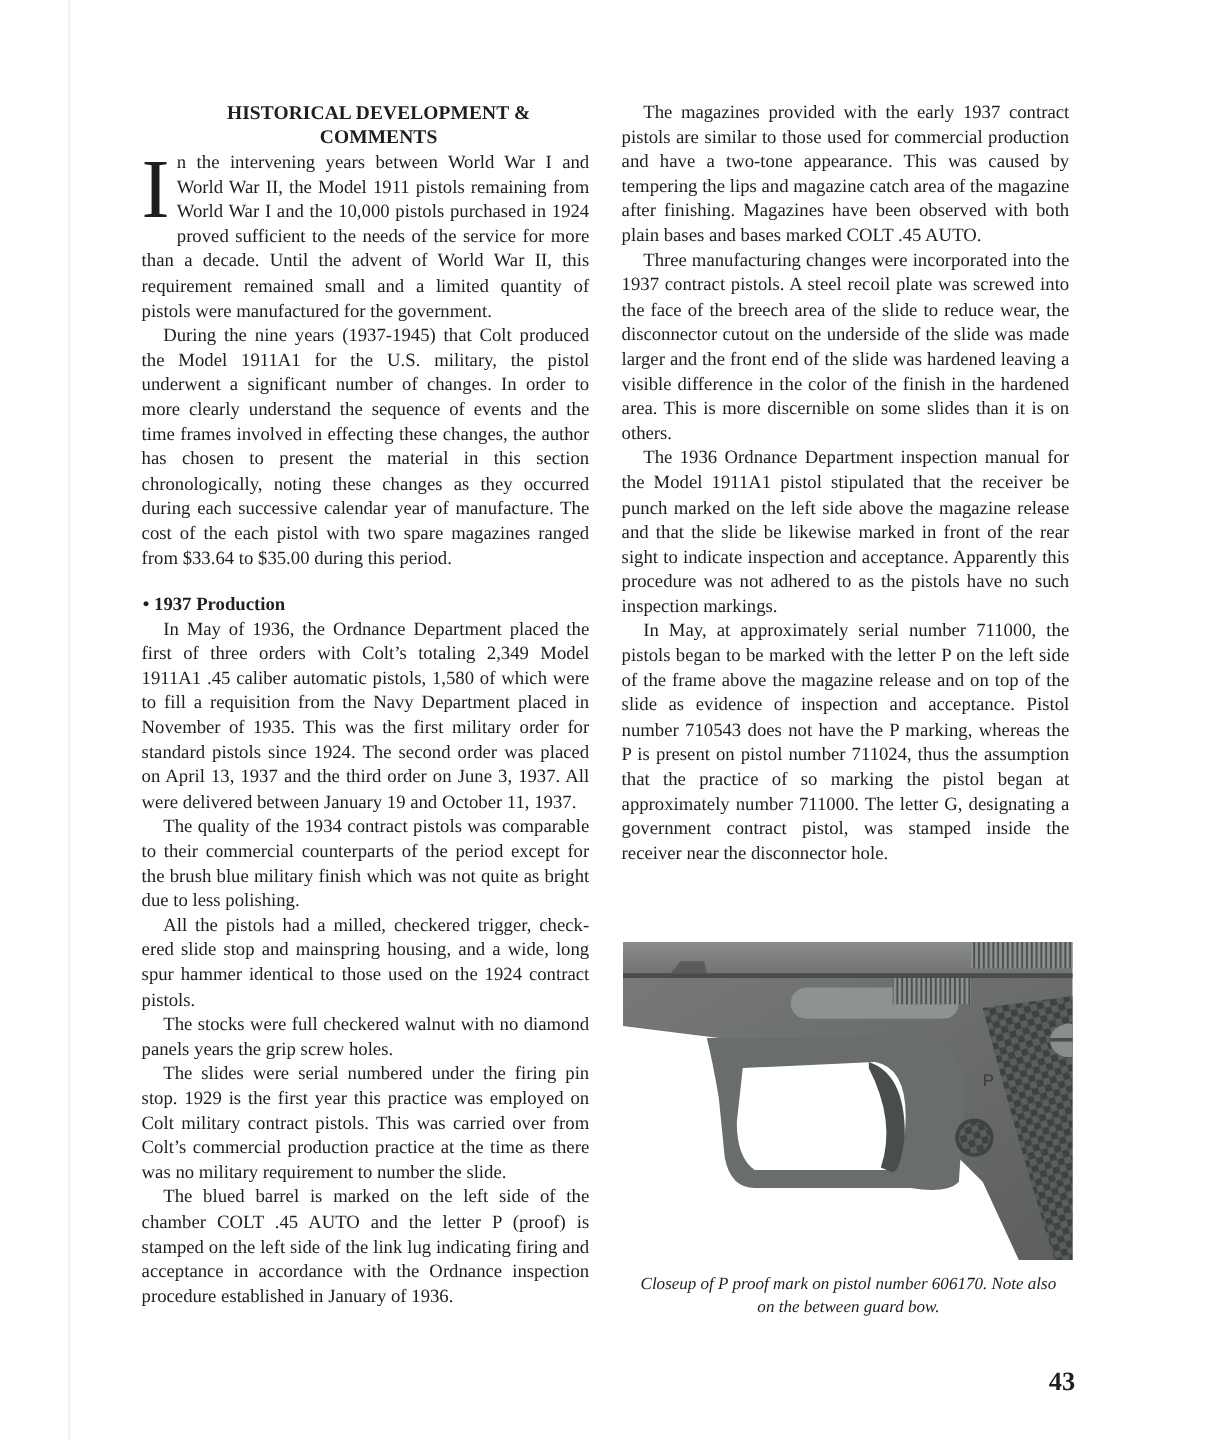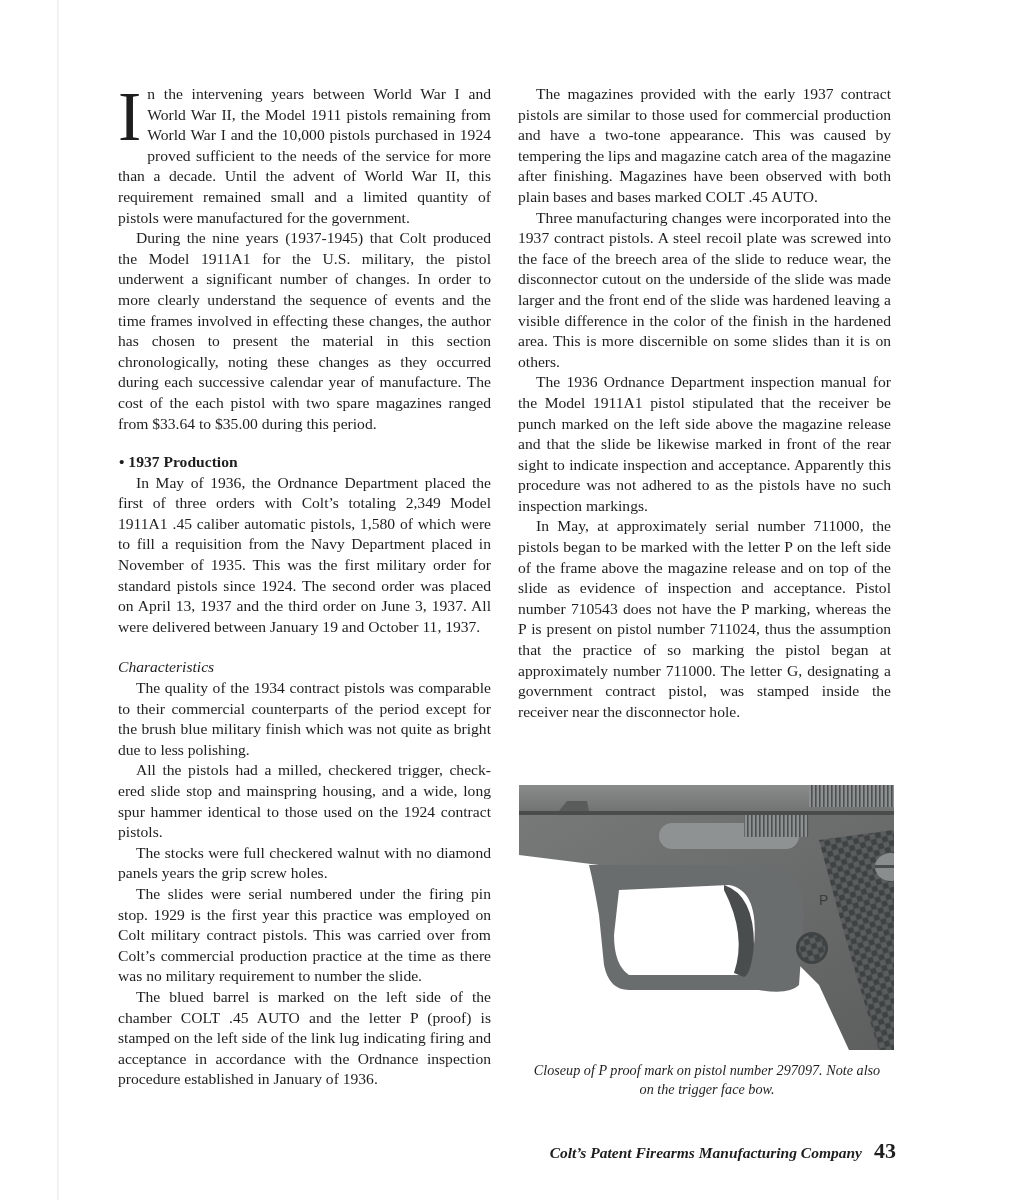--- a/index.html
+++ b/index.html
@@ -106,31 +106,31 @@
       font-weight: bold;
       font-size: 22px;
     }
   </style>
 </head>
 <body>
 
 <div class="page-edge"></div>
 
 <div class="column col-left">
+  <h2 class="section-heading">HISTORICAL DEVELOPMENT &amp; COMMENTS</h2>
 
   <p class="para no-indent">
     <span class="dropcap">I</span><span>n the intervening years between World War I and World War II, the Model 1911 pistols remaining from World War I and the 10,000 pistols purchased in 1924 proved sufficient to the needs of the service for more than a decade. Until the advent of World War II, this requirement remained small and a limited quantity of pistols were manufactured for the government.</span>
   </p>
 
   <p class="para">During the nine years (1937-1945) that Colt produced the Model 1911A1 for the U.S. military, the pistol underwent a significant number of changes. In order to more clearly understand the sequence of events and the time frames involved in effecting these changes, the author has chosen to present the material in this section chronologically, noting these changes as they occurred during each successive calendar year of manufacture. The cost of the each pistol with two spare magazines ranged from $33.64 to $35.00 during this period.</p>
 
   <p class="subhead-bullet">• 1937 Production</p>
   <p class="para">In May of 1936, the Ordnance Department placed the first of three orders with Colt’s totaling 2,349 Model 1911A1 .45 caliber automatic pistols, 1,580 of which were to fill a requisition from the Navy Department placed in November of 1935. This was the first military order for standard pistols since 1924. The second order was placed on April 13, 1937 and the third order on June 3, 1937. All were delivered between January 19 and October 11, 1937.</p>
 
-  <p class="subhead-italic">Characteristics</p>
   <p class="para">The quality of the 1934 contract pistols was compa­rable to their commercial counterparts of the period except for the brush blue military finish which was not quite as bright due to less polishing.</p>
   <p class="para">All the pistols had a milled, checkered trigger, check­ered slide stop and mainspring housing, and a wide, long spur hammer identical to those used on the 1924 con­tract pistols.</p>
   <p class="para">The stocks were full checkered walnut with no dia­mond panels years the grip screw holes.</p>
   <p class="para">The slides were serial numbered under the firing pin stop. 1929 is the first year this practice was employed on Colt military contract pistols. This was carried over from Colt’s commercial production practice at the time as there was no military requirement to number the slide.</p>
   <p class="para">The blued barrel is marked on the left side of the chamber COLT .45 AUTO and the letter P (proof) is stamped on the left side of the link lug indicating firing and acceptance in accordance with the Ordnance inspec­tion procedure established in January of 1936.</p>
 </div>
 
 <div class="column col-right">
   <p class="para">The magazines provided with the early 1937 contract pistols are similar to those used for commercial produc­tion and have a two-tone appearance. This was caused by tempering the lips and magazine catch area of the maga­zine after finishing. Magazines have been observed with both plain bases and bases marked COLT .45 AUTO.</p>
   <p class="para">Three manufacturing changes were incorporated into the 1937 contract pistols. A steel recoil plate was screwed into the face of the breech area of the slide to reduce wear, the disconnector cutout on the underside of the slide was made larger and the front end of the slide was hardened leaving a visible difference in the color of the finish in the hardened area. This is more discernible on some slides than it is on others.</p>
@@ -188,20 +188,19 @@
     <rect x="356" y="80" width="19" height="3" fill="#4a4d4d"></rect>
 
     <text x="300" y="120" font-family="Liberation Sans, sans-serif" font-size="14" fill="#3a3c3c">P</text>
 
     <path d="M0 85 Q30 80 60 95 Q75 120 80 160 Q85 210 120 215 L260 215 Q280 220 300 265 L0 265 Z" fill="#ffffff"></path>
     <rect x="0" y="0" width="375" height="265" fill="none"></rect>
   </svg>
 </div>
 
 <div class="caption">
-  <div>Closeup of P proof mark on pistol number 297097. Note also</div>
-  <div>on the trigger face bow.</div>
+  <div>Closeup of P proof mark on pistol number 606170. Note also</div>
+  <div>on the between guard bow.</div>
 </div>
 
 <div class="footer">
-  <span class="footer-title">Colt’s Patent Firearms Manufacturing Company</span>
   <span class="footer-page">43</span>
 </div>
 
 </body></html>

